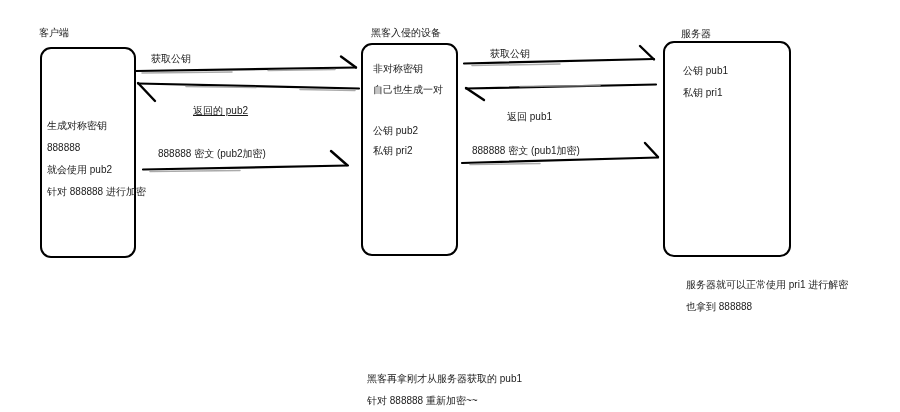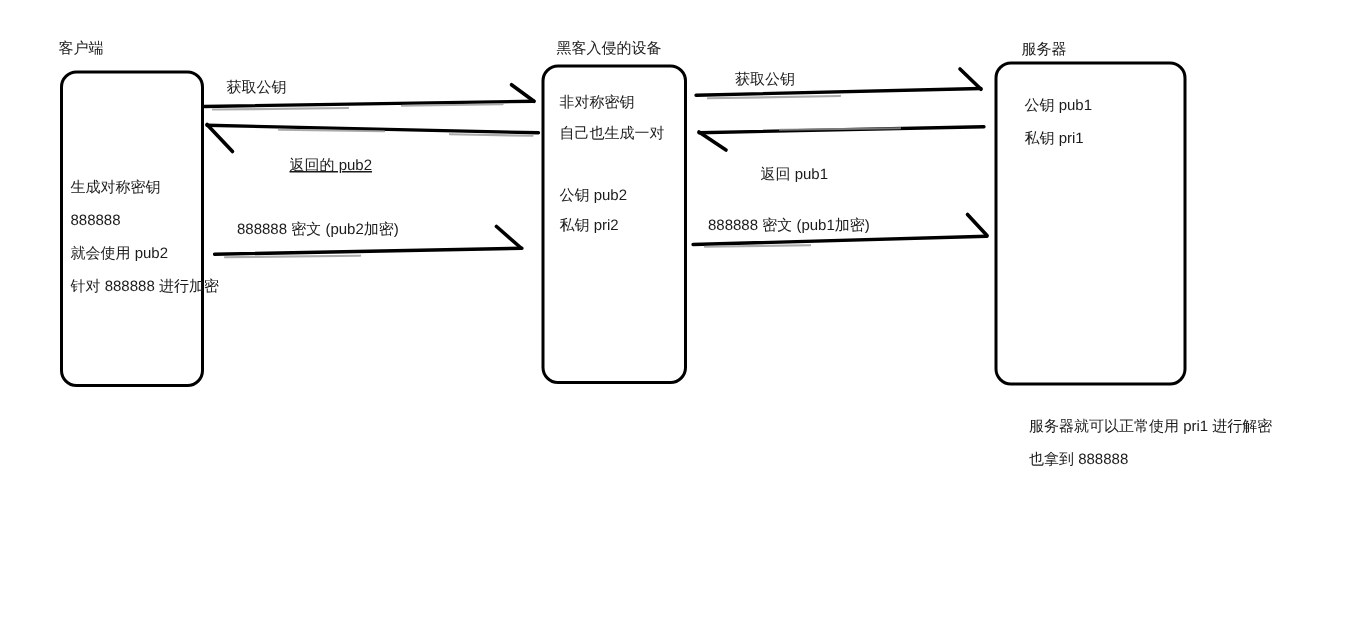--- a/index.html
+++ b/index.html
@@ -94,19 +94,23 @@
     <div>私钥 pri1</div>
   </div>
 
   <div class="arrow-label" style="left:151px;top:51px;">获取公钥</div>
   <div class="arrow-label" style="left:193px;top:103px;text-decoration:underline;">返回的 pub2</div>
   <div class="arrow-label" style="left:158px;top:146px;">888888 密文  (pub2加密)</div>
   <div class="arrow-label" style="left:490px;top:46px;">获取公钥</div>
   <div class="arrow-label" style="left:507px;top:109px;">返回 pub1</div>
   <div class="arrow-label" style="left:472px;top:143px;">888888 密文 (pub1加密)</div>
 
+  <div class="note" style="left:367px;top:368px;">
+    <div>黑客再拿刚才从服务器获取的 pub1</div>
+    <div>针对 888888 重新加密~~</div>
+  </div>
 
   <div class="note" style="left:640px;top:274px;margin-left:46px;">
     <div>服务器就可以正常使用 pri1 进行解密</div>
     <div>也拿到 888888</div>
   </div>
 
 </div>
 
 </body></html>

